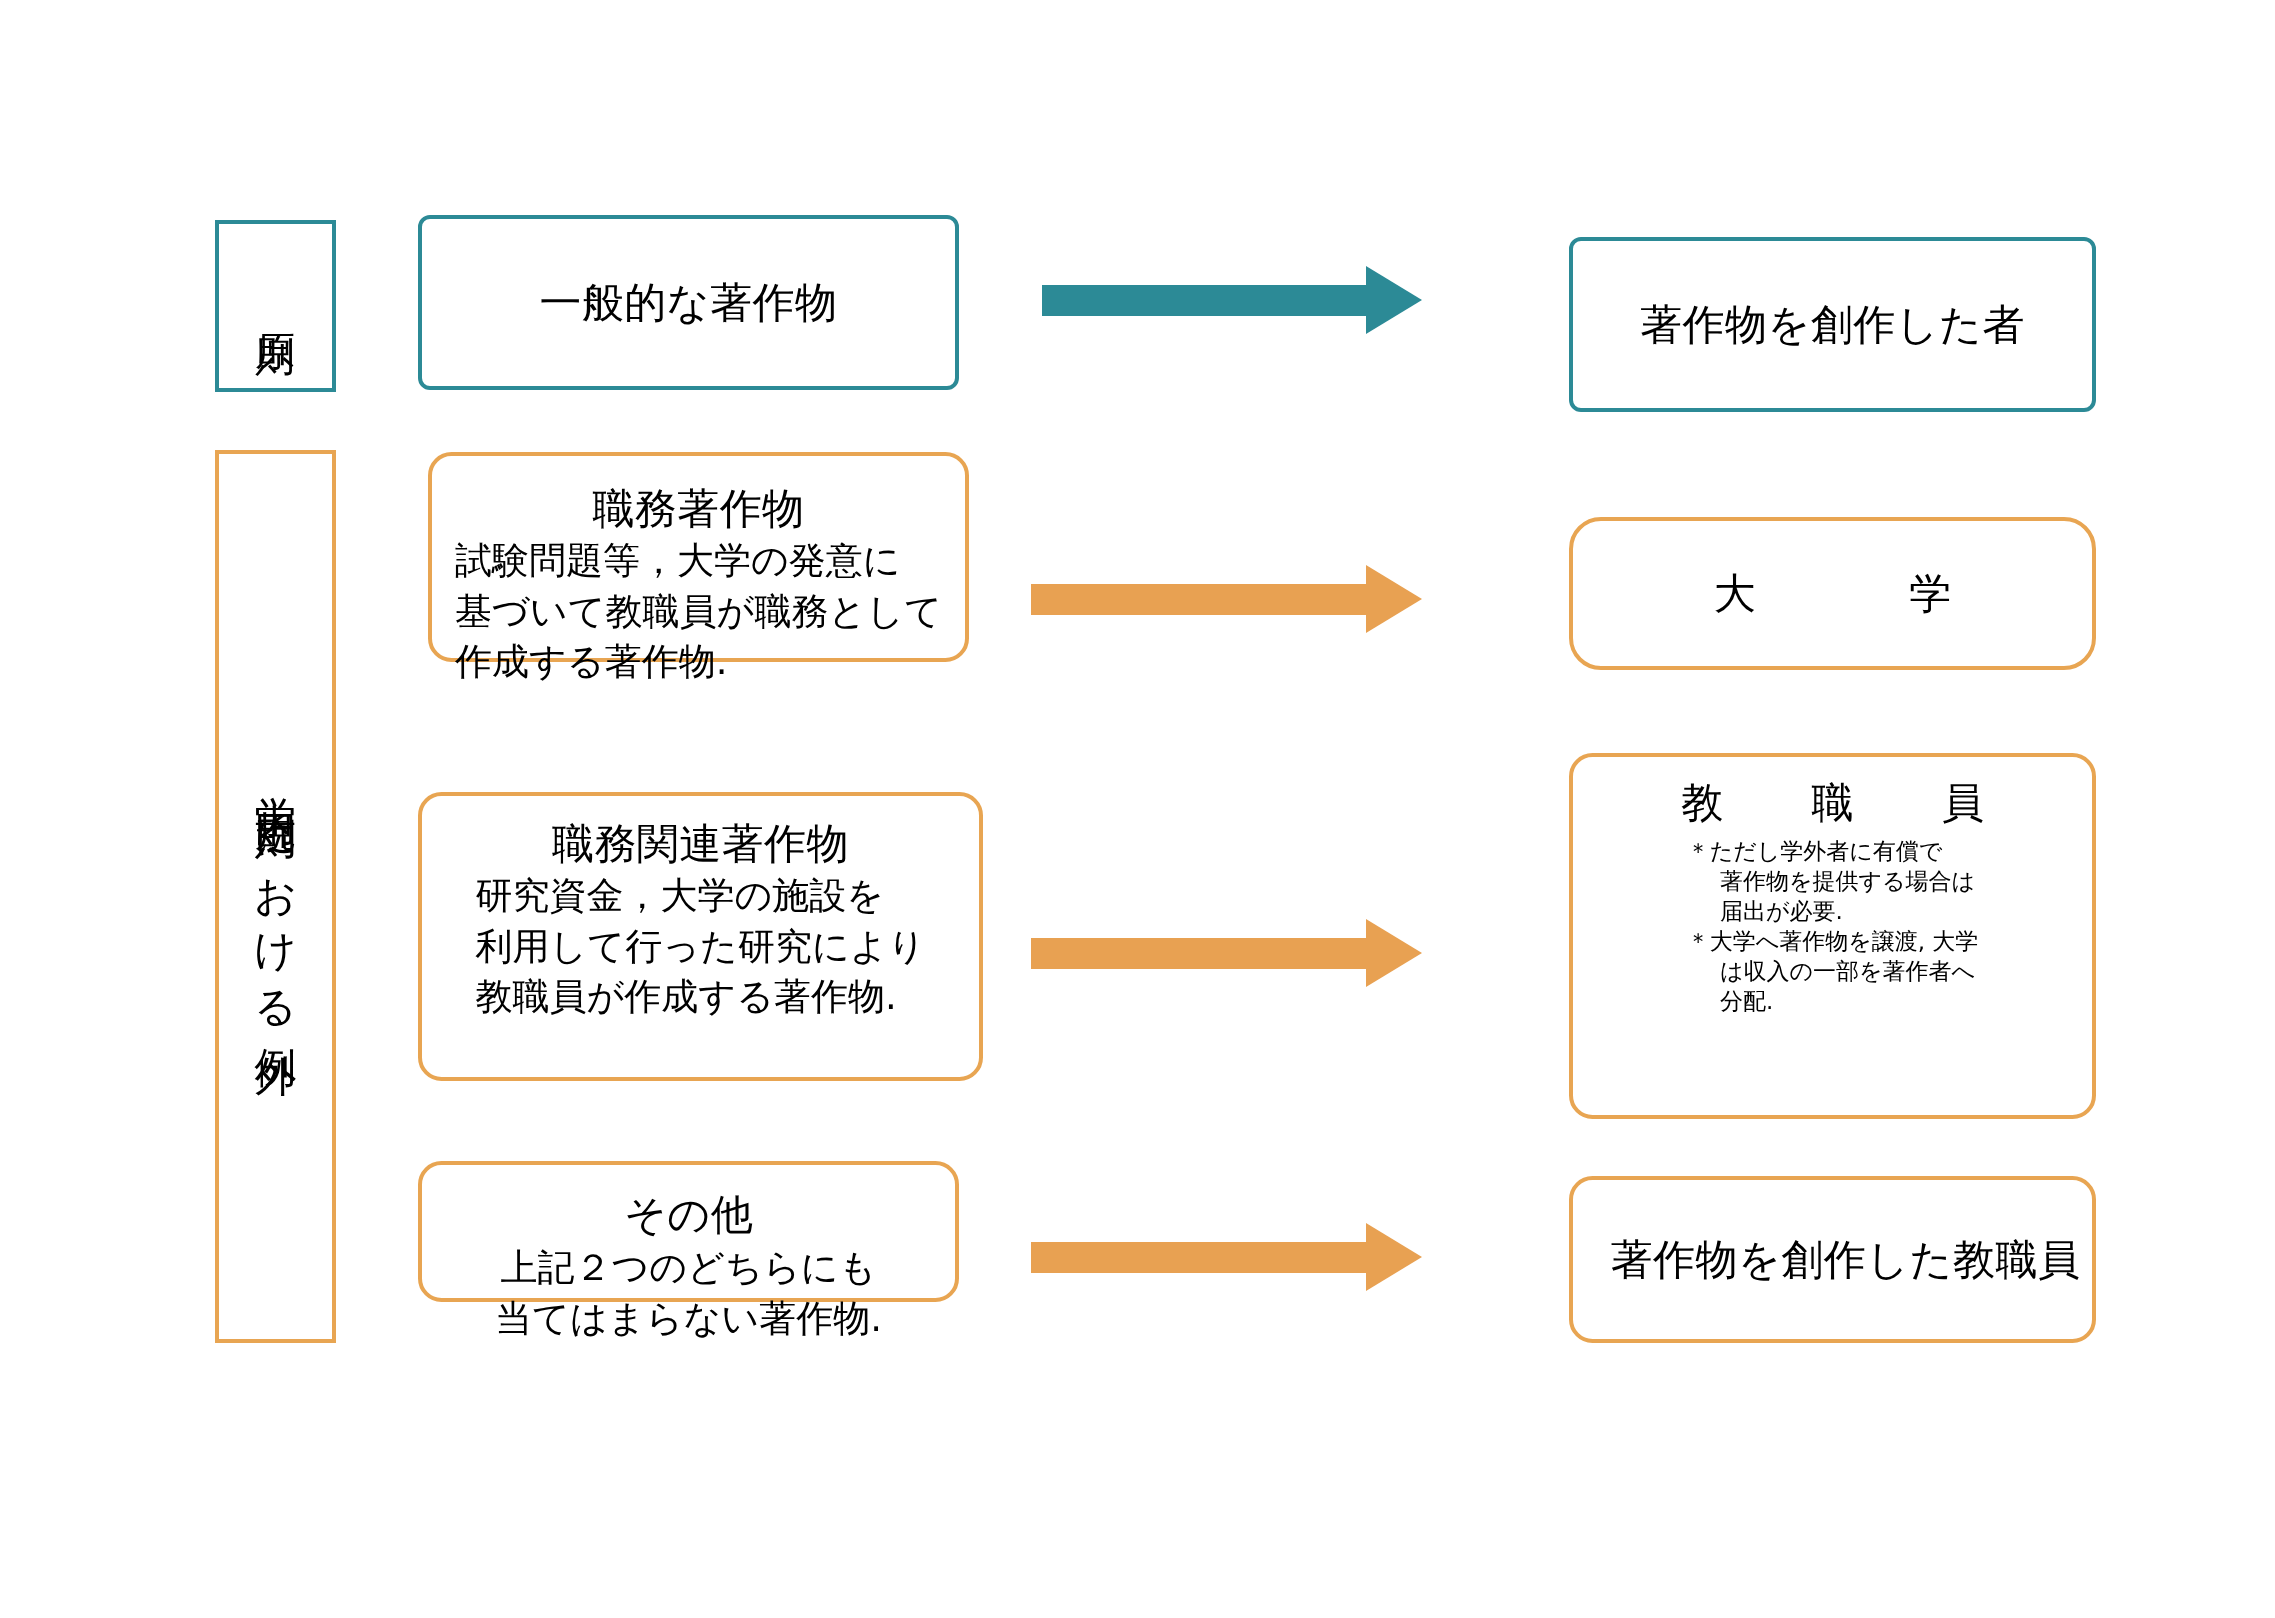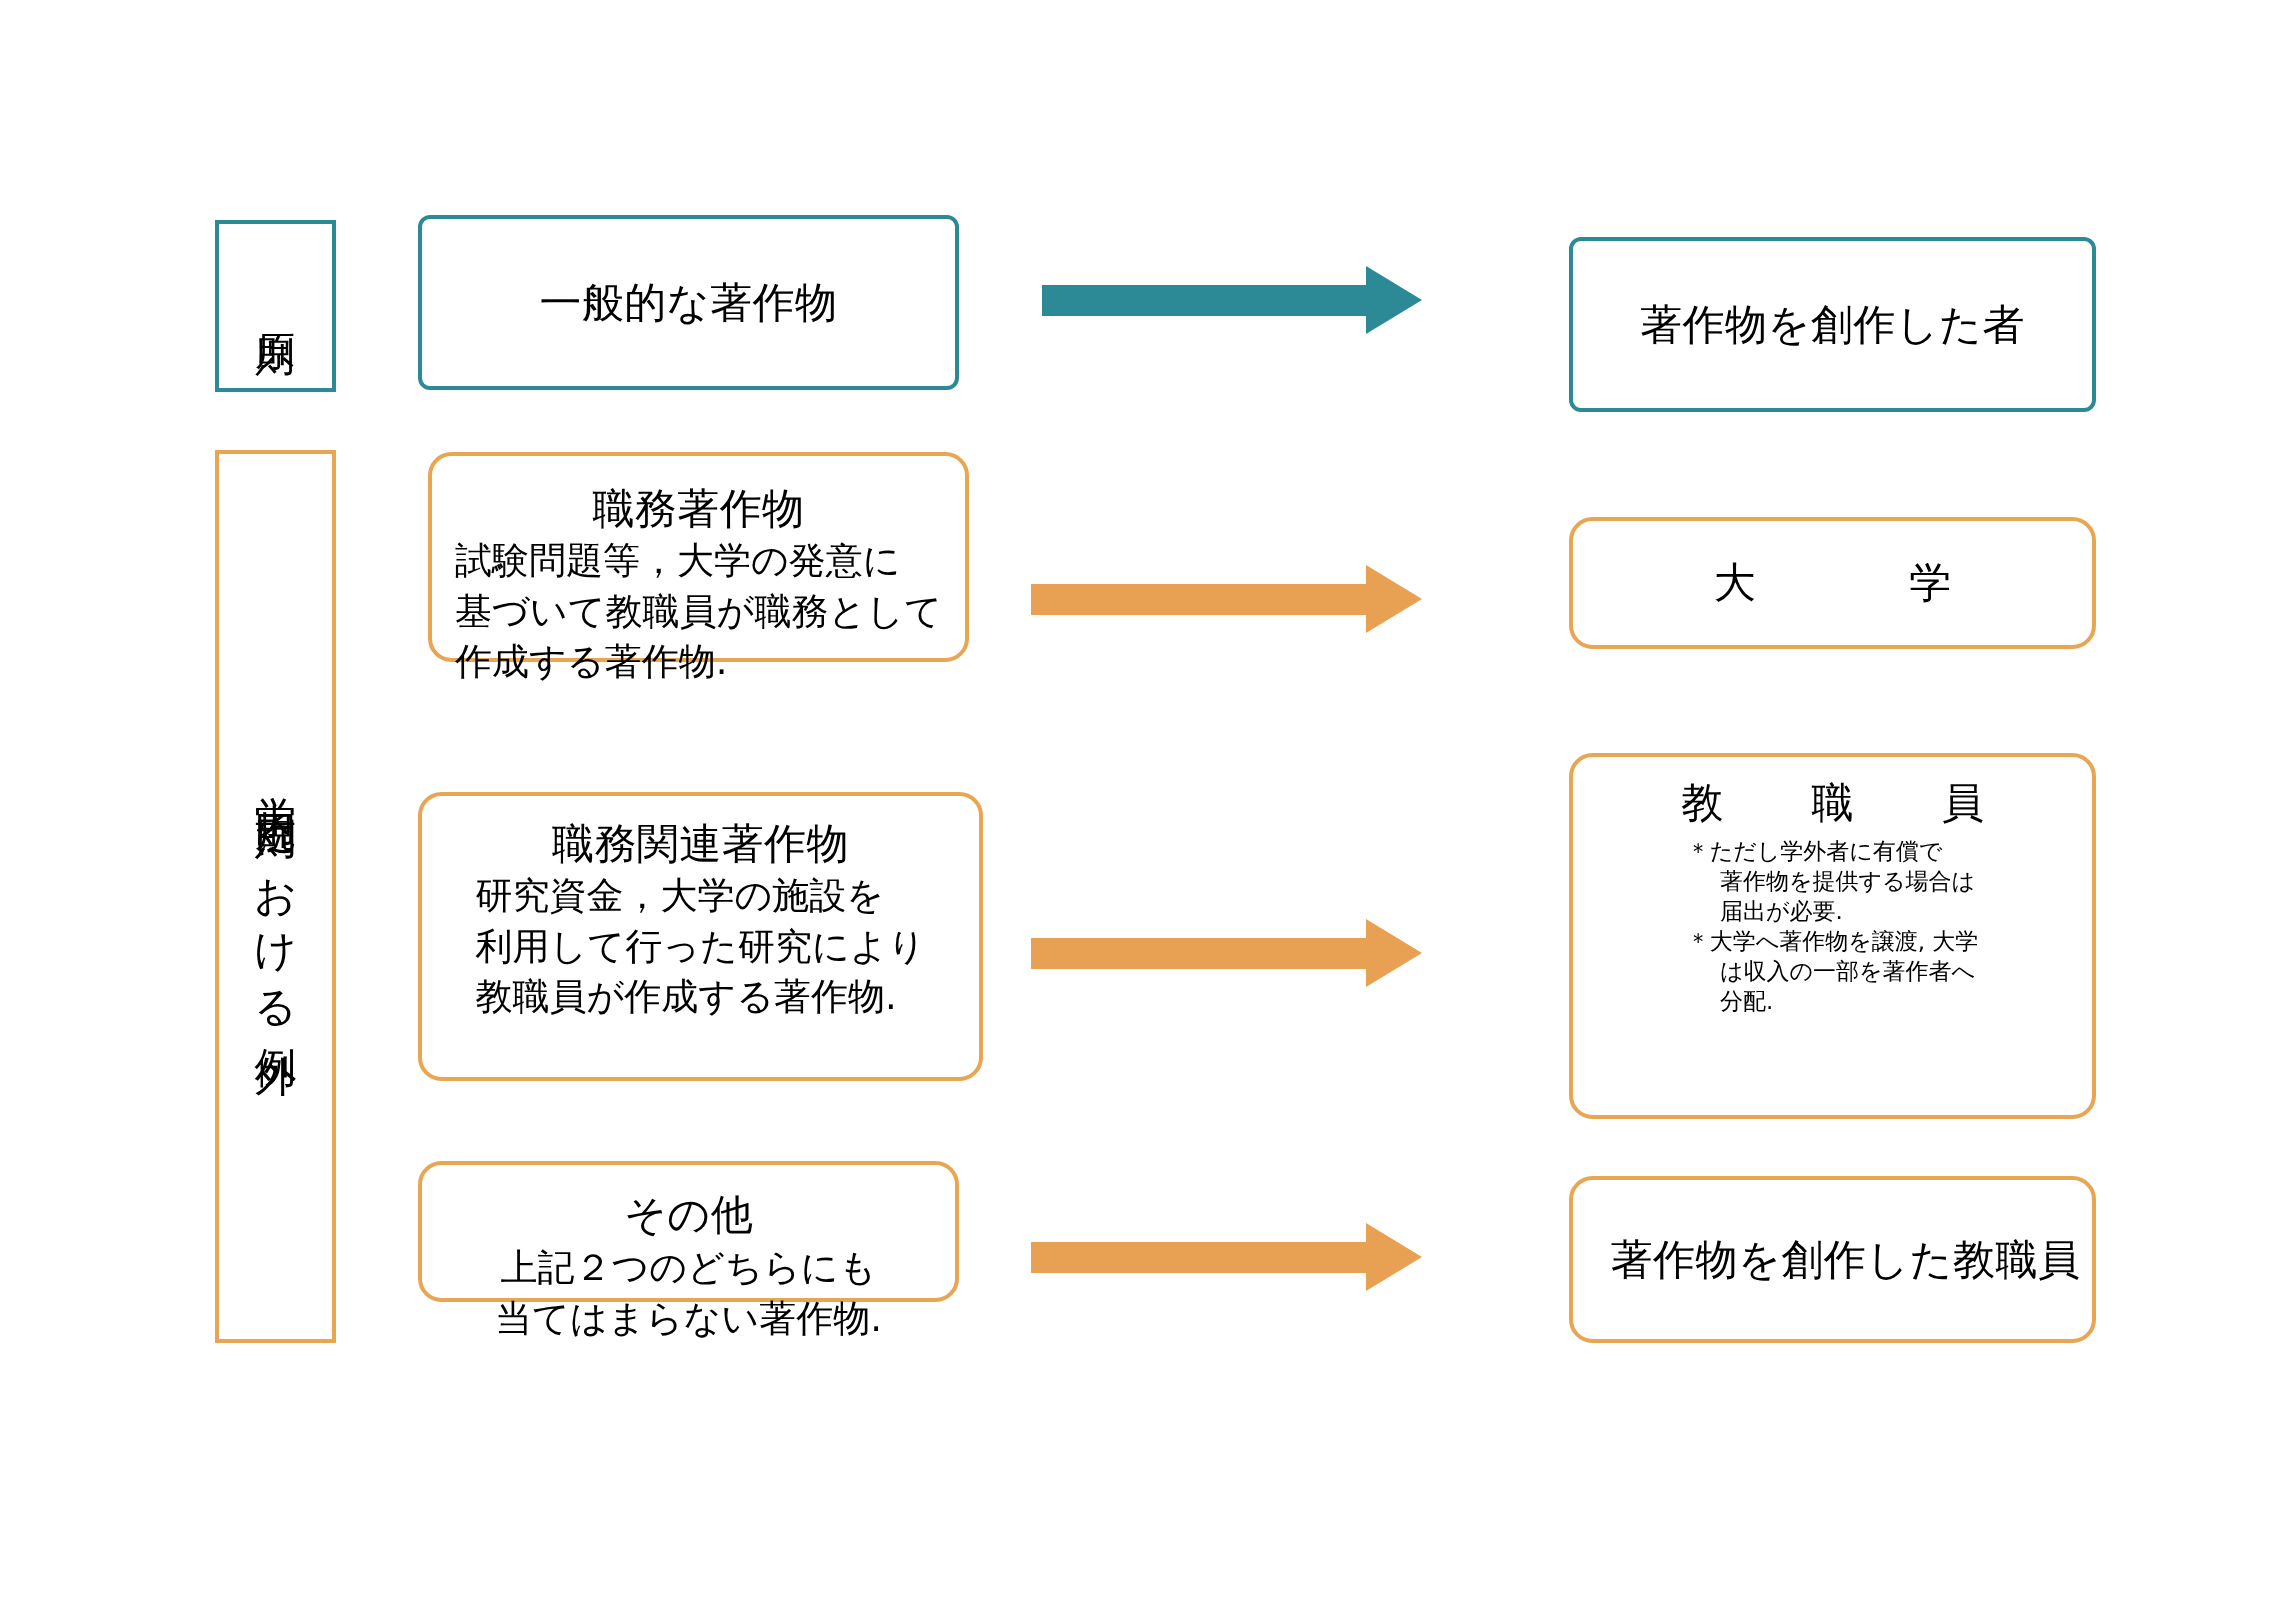--- a/index.html
+++ b/index.html
@@ -158,21 +158,21 @@
     <div class="box-body">試験問題等，大学の発意に
 基づいて教職員が職務として
 作成する著作物.</div>
   </div>
 
   <div class="arrow orange" style="left:1031px; top:599px; width:391px;">
     <div class="shaft" style="width:335px;"></div>
     <div class="head" style="left:335px;"></div>
   </div>
 
-  <div class="box orange-rounded" style="left:1569px; top:517px; width:527px; height:132px;">
+  <div class="box orange-rounded" style="left:1569px; top:517px; width:527px; height:153px;border-radius:32px;">
     <div class="box-title spaced">大　　学</div>
   </div>
 
   <div class="box orange-rounded" style="left:418px; top:792px; width:565px; height:289px; justify-content:flex-start; padding-top:22px;">
     <div class="box-title">職務関連著作物</div>
     <div class="box-body">研究資金，大学の施設を
 利用して行った研究により
 教職員が作成する著作物.</div>
   </div>
 

